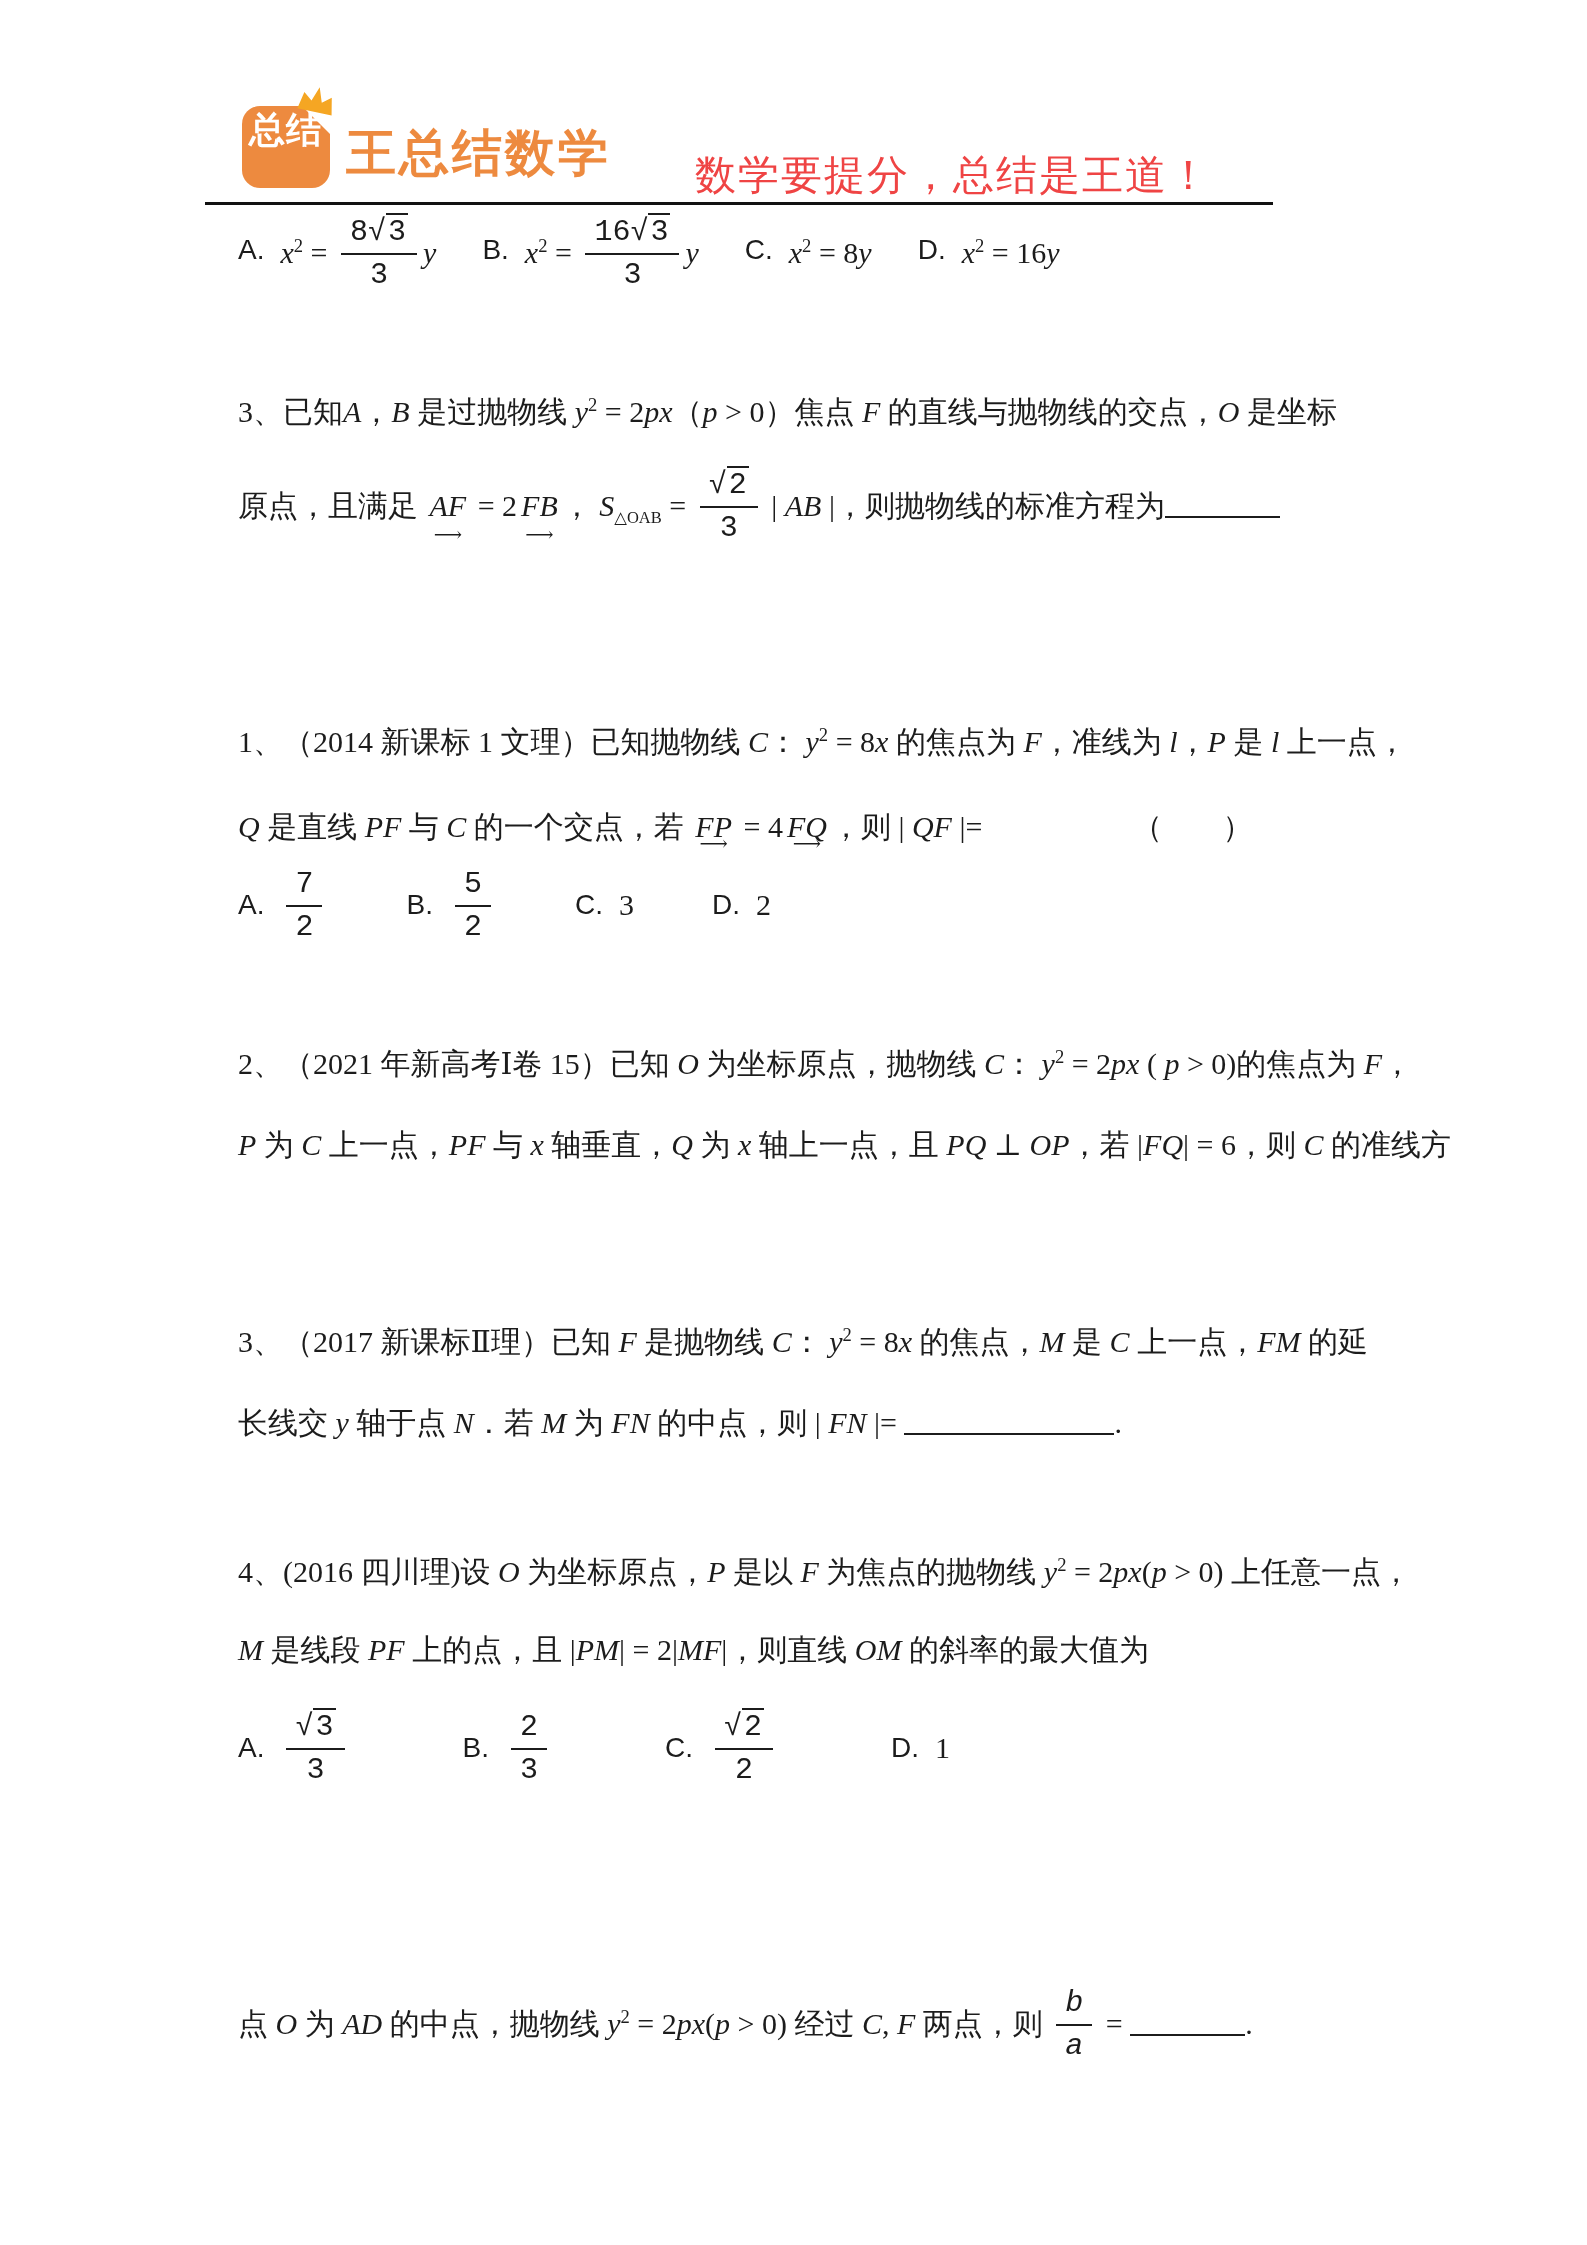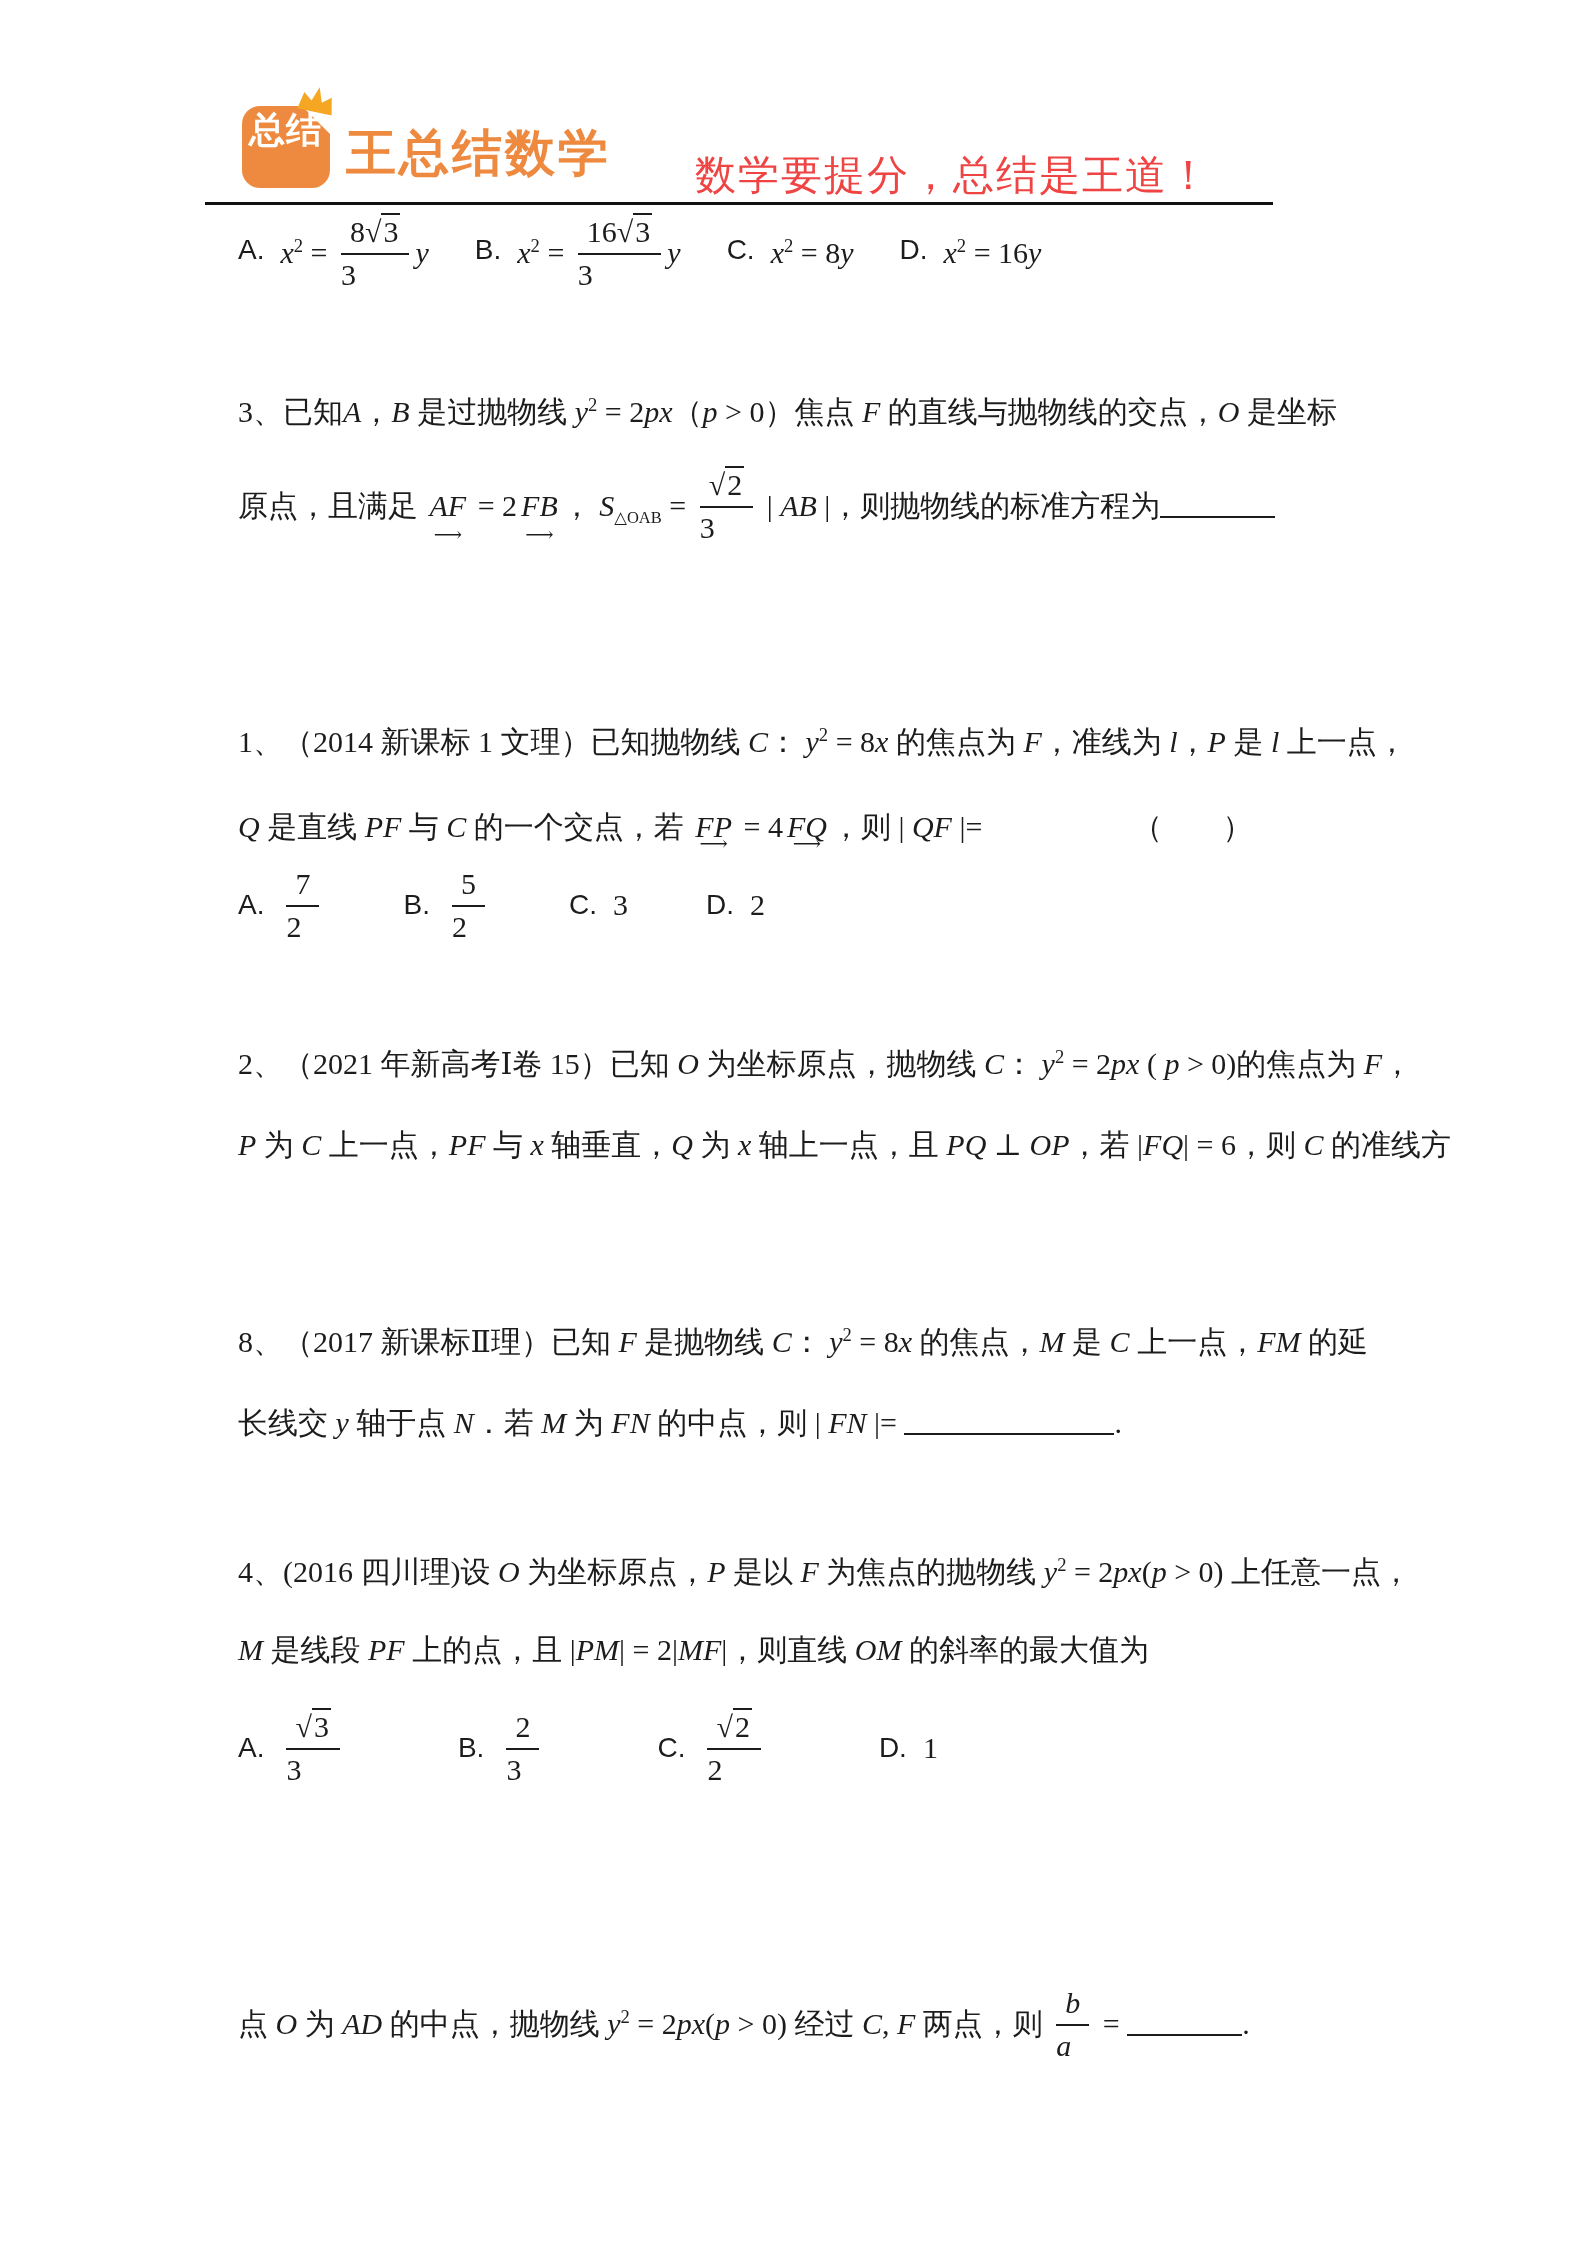--- a/index.html
+++ b/index.html
@@ -22,21 +22,21 @@
   .line{position:absolute;left:238px;white-space:nowrap;font-size:30px;line-height:90px;}
   .bold{font-weight:bold;font-size:33px;}
   .optrow{display:flex;align-items:center;}
   .opt{display:inline-flex;align-items:center;}
   .opt-label{font-family:"Liberation Sans","DejaVu Sans",sans-serif;font-size:28px;margin-right:16px;}
 
   
   .mv{font-style:italic;}
   sup{font-size:0.62em;}
   sub{font-size:0.55em;}
-  .frac{display:inline-block;vertical-align:middle;text-align:left;line-height:1.2;margin:0 6px;transform:translateY(-0.1em);}
+  .frac{display:inline-block;vertical-align:middle;text-align:center;line-height:1.2;margin:0 6px;transform:translateY(-0.1em);font-family:Liberation Mono, monospace;}
   .fnum{display:block;padding:0 9px 3px;border-bottom:2px solid #1c1c1c;}
   .fden{display:block;padding-top:2px;}
   .sqrt{white-space:nowrap;}
   .rsign{font-style:normal;}
   .rad{border-top:2px solid currentColor;padding:0 2px;}
   .vec{font-style:italic;position:relative;margin:0 4px;}
   .vec::after{content:"⟶";position:absolute;left:50%;top:-0.62em;transform:translateX(-50%);
               font-size:0.66em;font-style:normal;}
   .blank{display:inline-block;border-bottom:2px solid #1c1c1c;height:4px;vertical-align:-2px;}
   .sp{display:inline-block;}
@@ -98,21 +98,21 @@
       </span>
       <span class="opt">
         <span class="opt-label">D.</span>
         <span><span>2</span></span>
       </span>
     </div>
 
   <div class="line" style="top:1012px"><span>2、（2021 年新高考Ⅰ卷 15）已知 </span><i class="mv">O</i><span> 为坐标原点，抛物线 </span><i class="mv">C</i><span>： </span><span><i class="mv">y</i><sup>2</sup></span><span> = 2</span><i class="mv">px</i><span> ( </span><i class="mv">p</i><span> &gt; 0)的焦点为 </span><i class="mv">F</i><span>，</span></div>
   <div class="line" style="top:1100px"><i class="mv">P</i><span> 为 </span><i class="mv">C</i><span> 上一点，</span><i class="mv">PF</i><span> 与 </span><i class="mv">x</i><span> 轴垂直，</span><i class="mv">Q</i><span> 为 </span><i class="mv">x</i><span> 轴上一点，且 </span><i class="mv">PQ</i><span> ⊥ </span><i class="mv">OP</i><span>，若 |</span><i class="mv">FQ</i><span>| = 6，则 </span><i class="mv">C</i><span> 的准线方</span></div>
 
-  <div class="line" style="top:1290px"><span>8、（2017 新课标Ⅱ理）已知 </span><i class="mv">F</i><span> 是抛物线 </span><i class="mv">C</i><span>： </span><span><i class="mv">y</i><sup>2</sup></span><span> = 8</span><i class="mv">x</i><span> 的焦点，</span><i class="mv">M</i><span> 是 </span><i class="mv">C</i><span> 上一点，</span><i class="mv">FM</i><span> 的延</span></div>
+  <div class="line" style="top:1290px"><span>3、（2017 新课标Ⅱ理）已知 </span><i class="mv">F</i><span> 是抛物线 </span><i class="mv">C</i><span>： </span><span><i class="mv">y</i><sup>2</sup></span><span> = 8</span><i class="mv">x</i><span> 的焦点，</span><i class="mv">M</i><span> 是 </span><i class="mv">C</i><span> 上一点，</span><i class="mv">FM</i><span> 的延</span></div>
   <div class="line" style="top:1378px"><span>长线交 </span><i class="mv">y</i><span> 轴于点 </span><i class="mv">N</i><span>．若 </span><i class="mv">M</i><span> 为 </span><i class="mv">FN</i><span> 的中点，则 | </span><i class="mv">FN</i><span> |= </span><span class="blank" style="width: 210px;"></span><span>.</span></div>
 
   <div class="line" style="top:1520px"><span>4、(2016 四川理)设 </span><i class="mv">O</i><span> 为坐标原点，</span><i class="mv">P</i><span> 是以 </span><i class="mv">F</i><span> 为焦点的抛物线 </span><span><i class="mv">y</i><sup>2</sup></span><span> = 2</span><i class="mv">px</i><span>(</span><i class="mv">p</i><span> &gt; 0) 上任意一点，</span></div>
   <div class="line" style="top:1605px"><i class="mv">M</i><span> 是线段 </span><i class="mv">PF</i><span> 上的点，且 |</span><i class="mv">PM</i><span>| = 2|</span><i class="mv">MF</i><span>|，则直线 </span><i class="mv">OM</i><span> 的斜率的最大值为</span></div>
   <div class="line optrow" style="top:1695px;line-height:105px;gap:112px">
       <span class="opt">
         <span class="opt-label">A.</span>
         <span><span class="frac"><span class="fnum"><span class="sqrt"><span class="rsign">√</span><span class="rad">3</span></span></span><span class="fden"><span>3</span></span></span></span>
       </span>
       <span class="opt">

